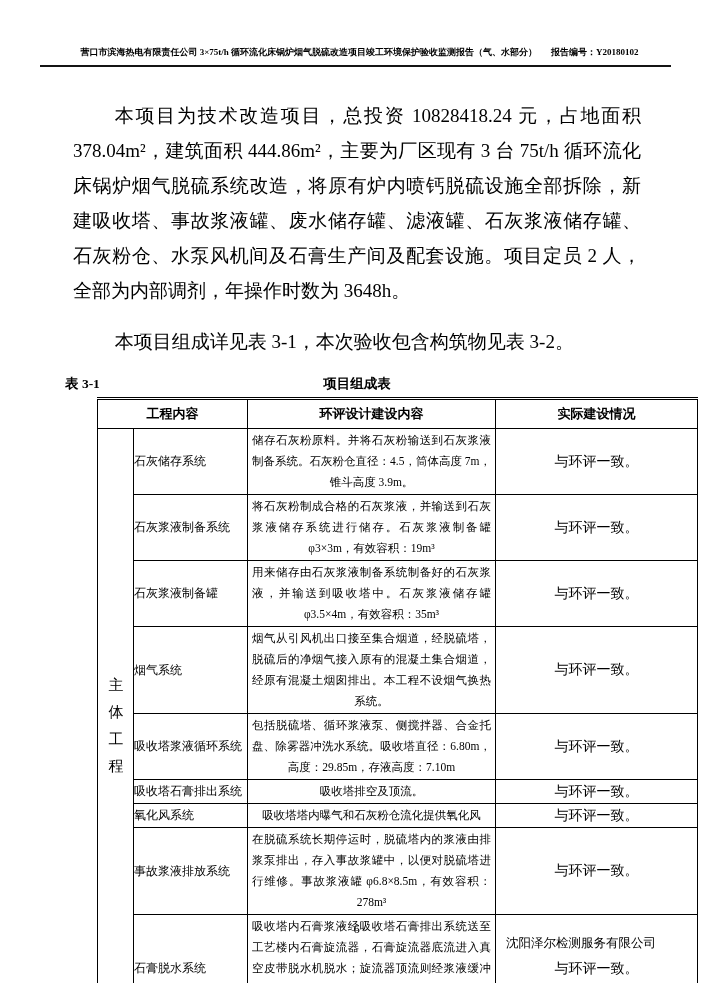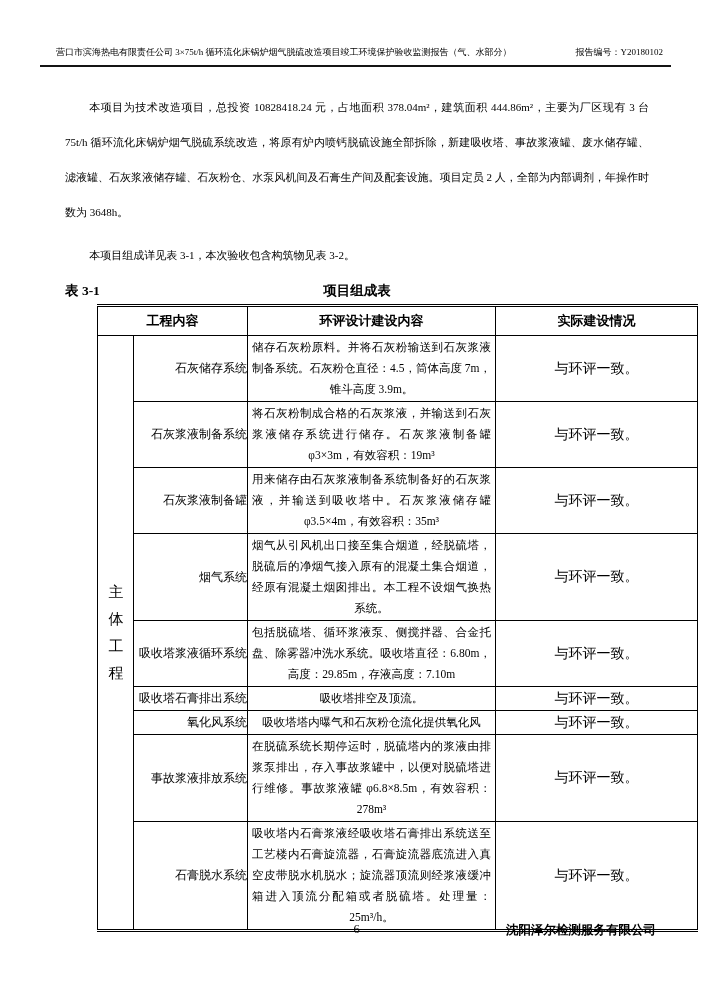--- a/index.html
+++ b/index.html
@@ -5,32 +5,32 @@
   html,body { margin:0; padding:0; background:#ffffff; }
   .page {
     position:relative; width:713px; height:983px; background:#ffffff;
     color:#000; font-family:"Liberation Serif","DejaVu Serif",serif;
     overflow:hidden;
   }
   
   .header {
     position:absolute; top:46px; left:40px; right:42px;
     border-bottom:2px solid #141414; padding:0 8px 6px 16px;
-    display:flex; justify-content:space-between; align-items:flex-end;
-    font-size:9px; font-weight:normal; letter-spacing:0;
+    display:flex; justify-content:center; align-items:flex-end;
+    font-size:9px; font-weight:bold; letter-spacing:0;
   }
   .header .h-title { white-space:nowrap; }
   .header .h-report { white-space:nowrap; margin-left:14px; }
   
   .content { position:absolute; left:57px; right:56px; top:82px; }
   .section-heading {
     margin:4px 0 6px 0; font-size:17px; font-weight:bold; letter-spacing:1px;
   }
   .body-para {
-    margin:8px; font-size:11px; line-height:35px;
+    margin:16px; font-size:19px; line-height:35px;
     text-align:justify; text-indent:2.2em;
   }
   
   .tbl-caption {
     position:relative; margin-top:9px; height:22px;
     font-weight:bold; font-size:13.5px;
   }
   .tbl-caption .cap-left { position:absolute; left:8px; top:0; }
   .tbl-caption .cap-center { display:block; text-align:center; }
   table.project {
@@ -42,33 +42,33 @@
   }
   table.project th {
     font-size:13px; font-weight:bold; padding:5px 2px; text-align:center;
   }
   td.vlabel-cell { padding:0; text-align:center; }
   .vlabel {
     display:inline-block; width:14px; font-size:15px; line-height:27px;
     word-break:break-all; text-align:center;
   }
   td.cell-name {
-    font-size:12px; text-align:right; padding:2px 0; white-space:nowrap;
+    font-size:12px; text-align:left; padding:2px 0; white-space:nowrap;
   }
   td.cell-design {
     font-size:11.5px; line-height:21px; padding:1px 4px;
     text-align:justify; text-align-last:center;
   }
   td.cell-actual {
     font-size:14px; text-align:center; padding:2px 1px;
   }
   
   .footer { position:absolute; top:922px; left:57px; right:57px; height:22px; font-size:12.5px; }
   .footer .page-num { position:absolute; left:0; right:0; text-align:center; }
-  .footer .company { position:absolute; right:0; top:0; font-weight:bold;text-align:center; }
+  .footer .company { position:absolute; right:0; top:13px; font-weight:normal;text-align:center; }
 </style>
 </head>
 <body>
 
 <div class="page">
 
   <div class="header">
     <span class="h-title">营口市滨海热电有限责任公司 3×75t/h 循环流化床锅炉烟气脱硫改造项目竣工环境保护验收监测报告（气、水部分）</span>
     <span class="h-report"><span>报告编号：</span><span>Y20180102</span></span>
   </div>

